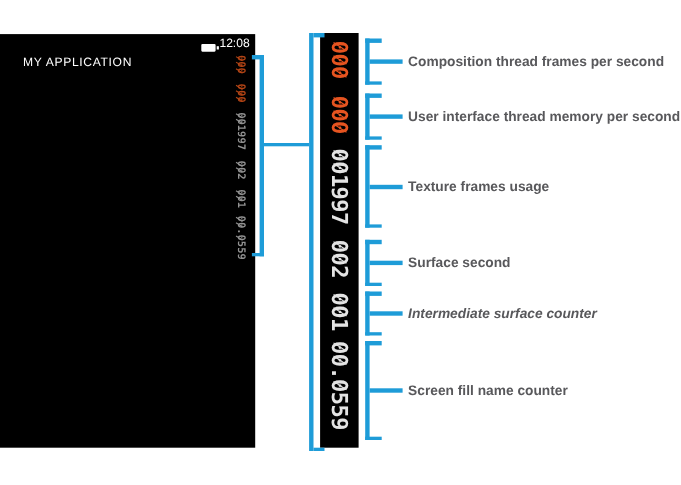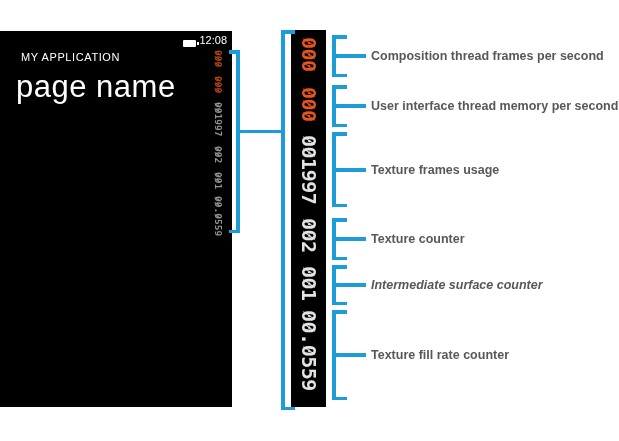--- a/index.html
+++ b/index.html
@@ -61,21 +61,20 @@
 </style>
 </head>
 <body style="--accent: #1E9CD8; --label-gray: #58585B; --phone-bg: #000000;">
 
 <div id="phone">
   <div id="statusbar">
     <div id="battery"></div>
     <div id="clock">12:08</div>
   </div>
   <div id="app-title">MY APPLICATION</div>
-  <div id="page-name">page name</div>
   <div id="phone-counters">
       <span class="vtext phone-counter" style="left: 223px; top: 19px; color: rgb(178, 68, 21);"><span class="ch z">0</span><span class="ch z">0</span><span class="ch z">0</span></span>
       <span class="vtext phone-counter" style="left: 223px; top: 45px; color: rgb(178, 68, 21);"><span class="ch z">0</span><span class="ch z">0</span><span class="ch z">0</span></span>
       <span class="vtext phone-counter" style="left: 223px; top: 71px; color: rgb(146, 146, 146);"><span class="ch z">0</span><span class="ch z">0</span><span class="ch">1</span><span class="ch">9</span><span class="ch">9</span><span class="ch">7</span></span>
       <span class="vtext phone-counter" style="left: 223px; top: 115px; color: rgb(146, 146, 146);"><span class="ch z">0</span><span class="ch z">0</span><span class="ch">2</span></span>
       <span class="vtext phone-counter" style="left: 223px; top: 141px; color: rgb(146, 146, 146);"><span class="ch z">0</span><span class="ch z">0</span><span class="ch">1</span></span>
       <span class="vtext phone-counter" style="left: 223px; top: 165px; color: rgb(146, 146, 146);"><span class="ch z">0</span><span class="ch z">0</span><span class="ch">.</span><span class="ch z">0</span><span class="ch">5</span><span class="ch">5</span><span class="ch">9</span></span>
     </div>
 </div>
 
@@ -111,24 +110,24 @@
     <div class="callout-label" style="top: 97px;">User interface thread memory per second</div>
     <div class="blue" style="left: 332px; top: 132px; width: 4px; height: 75px;"></div>
     <div class="blue" style="left: 332px; top: 132px; width: 15px; height: 3.5px;"></div>
     <div class="blue" style="left: 332px; top: 203.5px; width: 15px; height: 3.5px;"></div>
     <div class="blue" style="left: 336px; top: 168.25px; width: 30px; height: 3.5px;"></div>
     <div class="callout-label" style="top: 161px;">Texture frames usage</div>
     <div class="blue" style="left: 332px; top: 218px; width: 4px; height: 42px;"></div>
     <div class="blue" style="left: 332px; top: 218px; width: 15px; height: 3.5px;"></div>
     <div class="blue" style="left: 332px; top: 256.5px; width: 15px; height: 3.5px;"></div>
     <div class="blue" style="left: 336px; top: 237.25px; width: 30px; height: 3.5px;"></div>
-    <div class="callout-label" style="top: 230px;">Texture counter</div>
+    <div class="callout-label" style="top: 230px;">Surface second</div>
     <div class="blue" style="left: 332px; top: 265px; width: 4px; height: 40px;"></div>
     <div class="blue" style="left: 332px; top: 265px; width: 15px; height: 3.5px;"></div>
     <div class="blue" style="left: 332px; top: 301.5px; width: 15px; height: 3.5px;"></div>
     <div class="blue" style="left: 336px; top: 283.25px; width: 30px; height: 3.5px;"></div>
     <div class="callout-label" style="top: 276px; font-style: italic;">Intermediate surface counter</div>
     <div class="blue" style="left: 332px; top: 310px; width: 4px; height: 90px;"></div>
     <div class="blue" style="left: 332px; top: 310px; width: 15px; height: 3.5px;"></div>
     <div class="blue" style="left: 332px; top: 396.5px; width: 15px; height: 3.5px;"></div>
     <div class="blue" style="left: 336px; top: 353.25px; width: 30px; height: 3.5px;"></div>
-    <div class="callout-label" style="top: 346px;">Texture fill rate counter</div>
+    <div class="callout-label" style="top: 346px;">Screen fill name counter</div>
   </div>
 
 </body></html>

